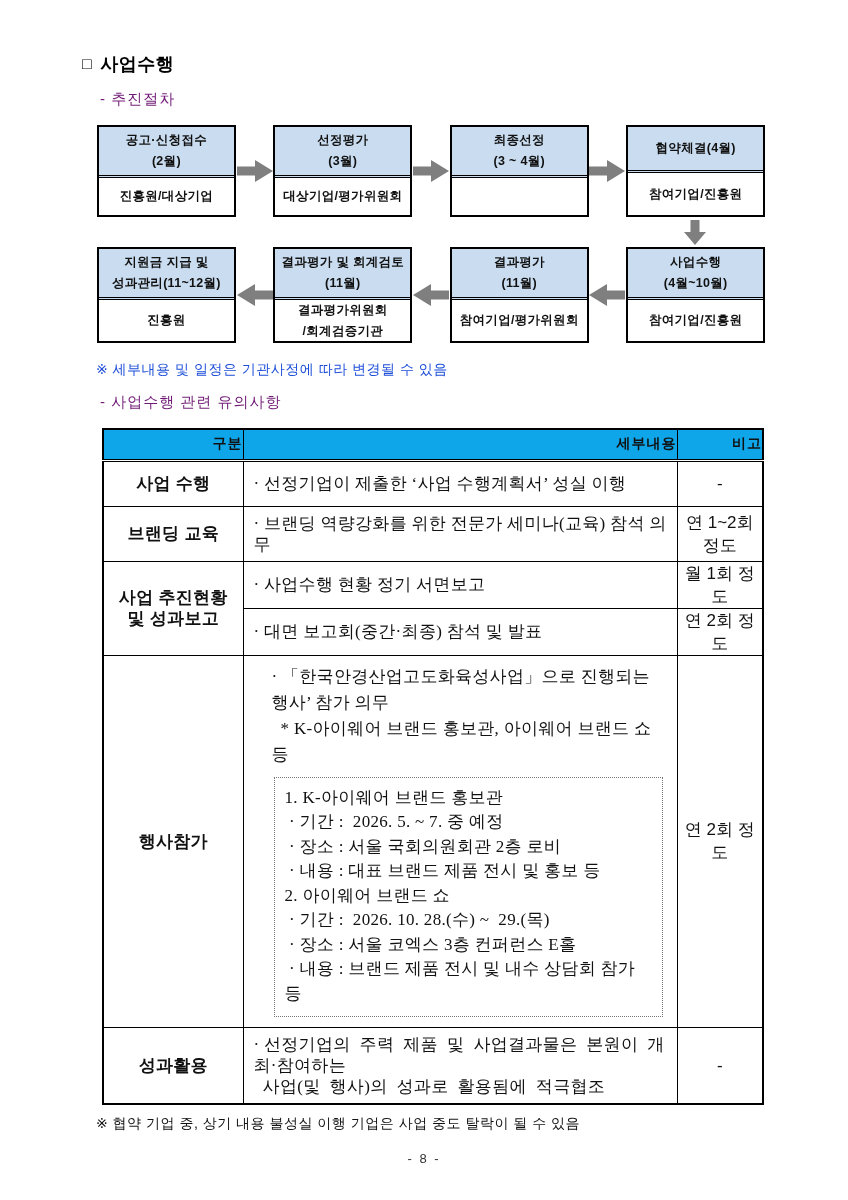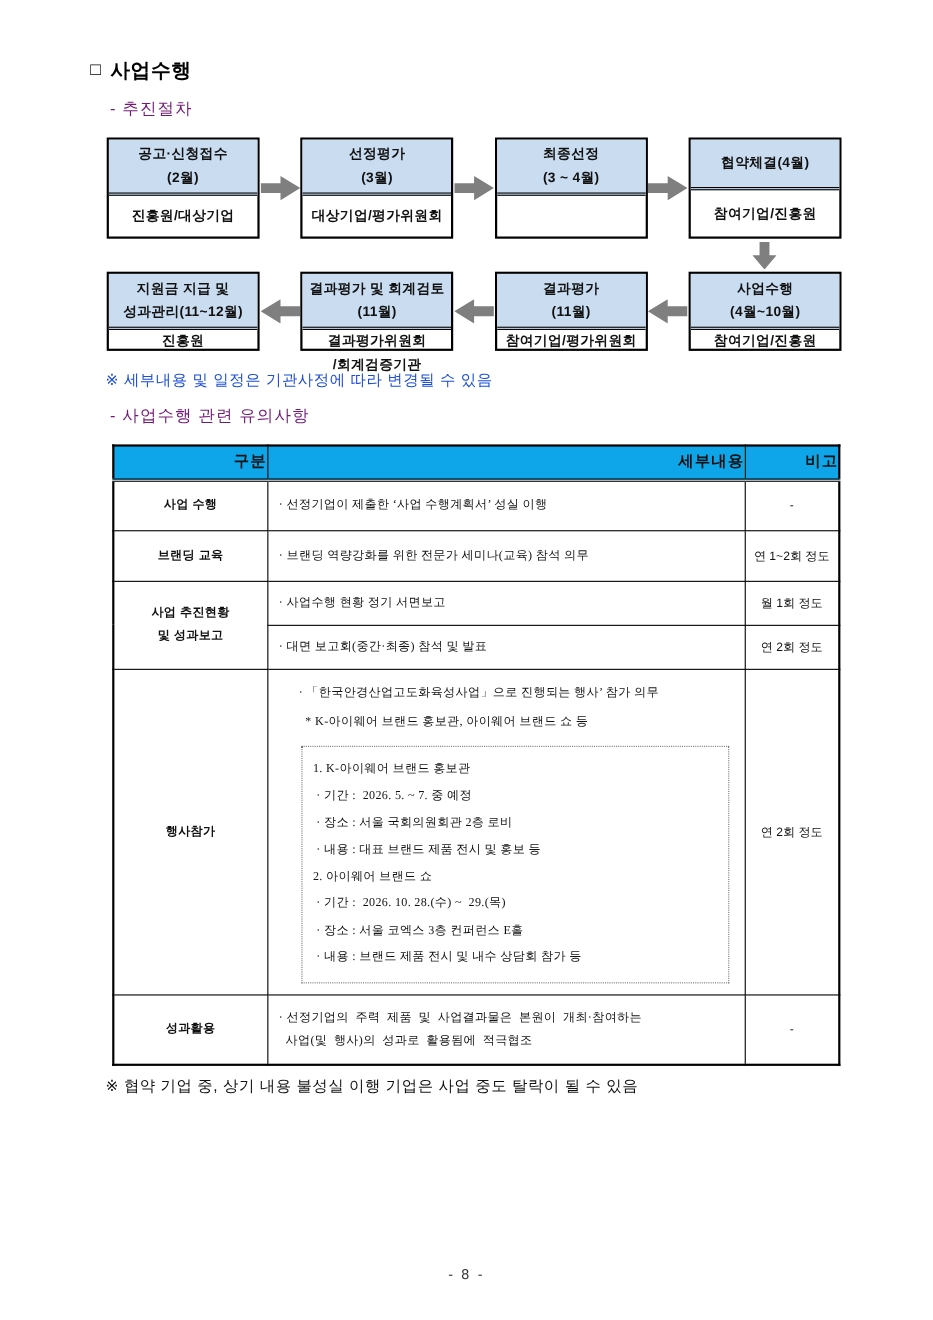--- a/index.html
+++ b/index.html
@@ -13,36 +13,36 @@
   .doc-title { font-size:18px; font-weight:bold; color:#000; letter-spacing:.5px; display:flex; align-items:center; gap:8px; }
   .doc-title .sq { font-size:16px; font-weight:bold; }
   .sub-heading { font-size:15px; margin:14px 0 0 18px; color:#701a75; letter-spacing:1px; }
   .note-line { font-size:14px; margin:18px 0 0 14px; color:#1d4ed8; letter-spacing:.5px; }
 
   
   .flowchart { margin:16px 0 0 15px; width:668px; }
   .flow-row { display:flex; align-items:stretch; justify-content:space-between; }
   .flow-box { width:140px; border:2px solid #000; background:#fff; display:flex; flex-direction:column; }
   .flow-row.top .flow-box { height:92px; }
-  .flow-row.bottom .flow-box { height:72px; }
+  .flow-row.bottom .flow-box { height:96px; }
   .flow-box-header {
     background:#c9dcf0; border-bottom:3px double #000;
     min-height:46px; flex:0 0 auto; display:flex; flex-direction:column; justify-content:center;
     font-weight:bold; font-size:12.5px; text-align:center; line-height:16px; padding:3px 1px;
   }
   .flow-box-body { flex:1; display:flex; flex-direction:column; justify-content:center; font-weight:bold; font-size:12.5px; text-align:center; line-height:15px; }
   .flow-arrow { align-self:center; display:flex; align-items:center; justify-content:center; width:38px; }
   .down-arrow-row { display:flex; justify-content:flex-end; height:30px; }
   .down-arrow-cell { width:140px; display:flex; justify-content:center; align-items:center; }
 
   
   table.notice { border-collapse:collapse; margin:16px 0 0 20px; width:662px; table-layout:fixed; }
   table.notice col.c1 { width:140px; }
   table.notice col.c3 { width:86px; }
-  table.notice th, table.notice td { border:1px solid #000; font-size:11px; vertical-align:middle; }
+  table.notice th, table.notice td { border:1px solid #000; font-size:17px; vertical-align:middle; }
   table.notice { border:2px solid #000; }
   table.notice thead th {
     background:#0ea5e9; font-size:14px; font-weight:bold; height:31px; text-align:right;
     border-bottom:3px double #000; letter-spacing:1px;margin-left:16px;
   }
   td.cat { text-align:center; font-weight:bold; letter-spacing:1px; line-height:20px; }
   td.remark { text-align:center; letter-spacing:0; }
   td.content { text-align:left; padding:6px 8px 6px 10px;font-family:Liberation Serif, serif; }
   .lines div { white-space:pre-wrap; line-height:21px; letter-spacing:.3px; }
   tr.r-std td { height:46px; }

